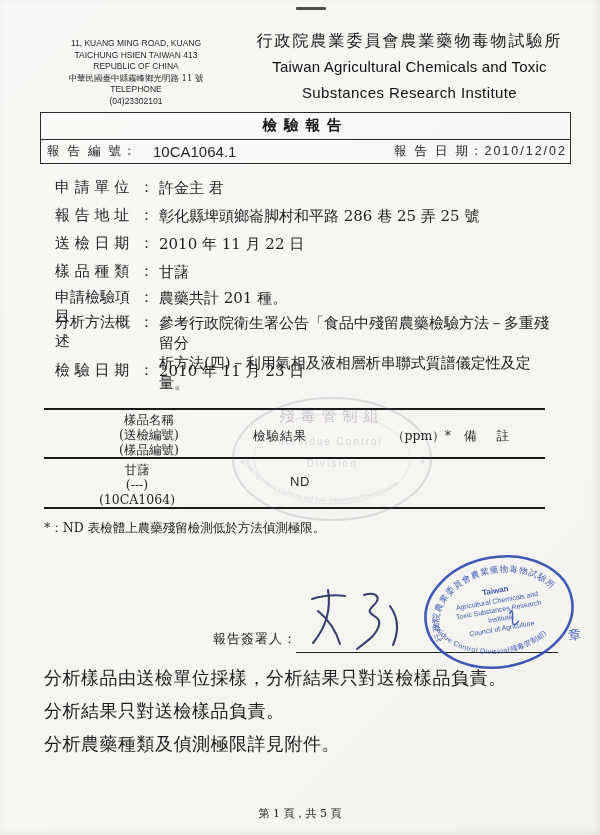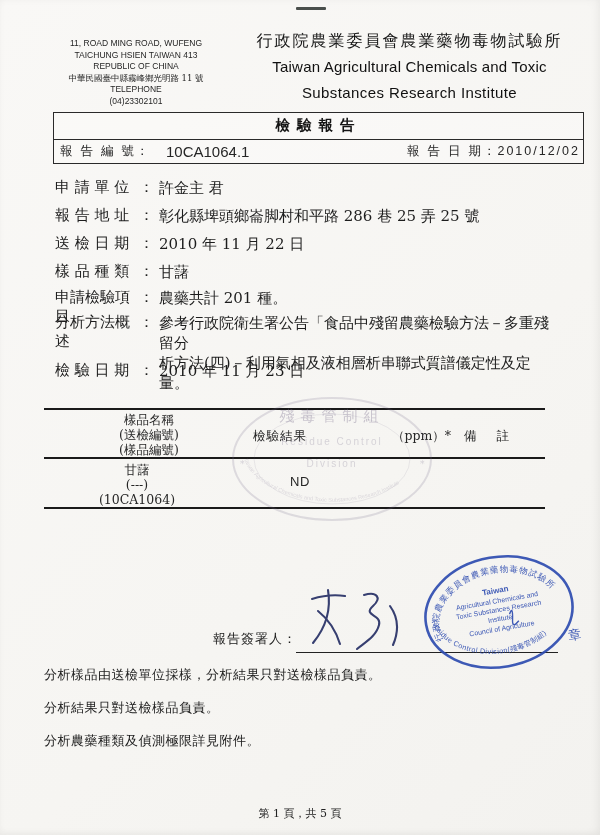--- a/index.html
+++ b/index.html
@@ -18,21 +18,21 @@
   .top-dash { left:296px; top:7px; width:30px; height:3px; background:#4a4f4c; border-radius:1px; }
 
   .addr { left:35px; top:38px; width:202px; font-size:8.5px; line-height:11.5px; color:#1f1f1f; }
   .addr .zh { font-size:8.5px; }
 
   .orgblk { left:237px; top:28px; width:345px; }
   .org-zh { font-size:16px; letter-spacing:2px; line-height:26px; color:#161616; }
   .org-en { font-size:15px; line-height:26px; color:#101010; letter-spacing:0.2px; }
   .org-en2 { letter-spacing:0.4px; }
 
-  .rbox { left:40px; top:112px; width:529px; height:50px; border:1.6px solid #2a2a2a; background:rgba(255,255,255,0.25);margin-left:13px; }
+  .rbox { left:40px; top:112px; width:529px; height:50px; border:1.6px solid #2a2a2a; background:rgba(255,255,255,0.25); }
   .rbox-title { position:absolute; left:0; top:3px; width:100%; text-align:center; font-size:14.5px; font-weight:bold; letter-spacing:7px; color:#141414; }
   .rbox-div { position:absolute; left:0; top:26px; width:100%; border-top:1.4px solid #2a2a2a; }
   .rbox-row { position:absolute; left:0; top:27px; width:100%; height:22px; font-size:12.5px; }
   .rbox-row .lbl { letter-spacing:2px; }
   .rno-l { position:absolute; left:6px; top:3px; }
   .rno-v { position:absolute; left:112px; top:3px; font-size:15px; }
   .rdt { position:absolute; right:3px; top:3px; }
 
   .frow { left:55px; font-size:15px; line-height:19px; color:#1d1d1d; }
   .flabel { display:inline-block; width:84px; letter-spacing:0; vertical-align:top; }
@@ -51,32 +51,32 @@
 
   .wmark { left:224px; top:391px; pointer-events:none; }
 
   .footnote { left:44px; top:520px; font-size:12.5px; color:#1e1e1e; }
 
   .signer { left:213px; top:630px; font-size:13px; letter-spacing:1px; color:#1b1b1b; }
   .sig-line { left:296px; top:652px; width:262px; border-top:1.6px solid #222; }
   .sig-svg { left:300px; top:586px; }
   .stamp-svg { left:413px; top:546px; }
 
-  .note { left:44px; font-size:13px; letter-spacing:0.5px; color:#1c1c1c; }
+  .note { left:44px; font-size:18px; letter-spacing:0.5px; color:#1c1c1c; }
   .pfooter { left:0; top:806px; width:100%; text-align:center; font-size:11px; color:#222; }
 </style>
 </head>
 <body>
 
 <div class="page">
 
   <div class="abs top-dash"></div>
 
   <div class="abs addr center sans">
-    <div>11, ROAD MING ROAD, WUFENG</div>
+    <div>11, KUANG MING ROAD, KUANG</div>
     <div>TAICHUNG HSIEN TAIWAN 413</div>
     <div>REPUBLIC OF CHINA</div>
     <div class="zh serif">中華民國臺中縣霧峰鄉光明路 11 號</div>
     <div>TELEPHONE</div>
     <div>(04)23302101</div>
   </div>
 
   <div class="abs orgblk center">
     <div class="org-zh">行政院農業委員會農業藥物毒物試驗所</div>
     <div class="org-en sans">Taiwan Agricultural Chemicals and Toxic</div>
@@ -142,20 +142,21 @@
       <text x="108" y="76" text-anchor="middle" font-size="10" letter-spacing="2" fill="rgba(116,106,138,0.28)" font-family="'Liberation Sans',sans-serif">Division</text>
       <text x="16" y="76" font-size="9" fill="rgba(116,106,138,0.3)">*</text>
       <text x="196" y="76" font-size="9" fill="rgba(116,106,138,0.3)">*</text>
       <path id="wmArcBottom" d="M 20,68 A 90,54 0 0 0 196,68" fill="none"></path>
       <text font-size="5.5" fill="rgba(116,106,138,0.24)" font-family="'Liberation Sans',sans-serif">
         <textPath href="#wmArcBottom">Taiwan Agricultural Chemicals and Toxic Substances Research Institute</textPath>
       </text>
     </g>
   </svg>
 
+  <div class="abs footnote">*：ND 表檢體上農藥殘留檢測低於方法偵測極限。</div>
 
   <div class="abs signer">報告簽署人：</div>
   <div class="abs sig-line"></div>
 
   <svg class="abs sig-svg" width="112" height="70" viewBox="0 0 112 70">
     <g stroke="#273066" stroke-width="2.1" fill="none" stroke-linecap="round" opacity="0.92">
       <path d="M12,13 C28,8 38,9 45,10"></path>
       <path d="M28,4 C31,22 27,40 13,57"></path>
       <path d="M18,25 C28,33 36,45 40,58"></path>
       <path d="M64,9 C77,5 82,12 73,20 C62,30 82,28 79,39 C76,51 64,57 57,63"></path>

